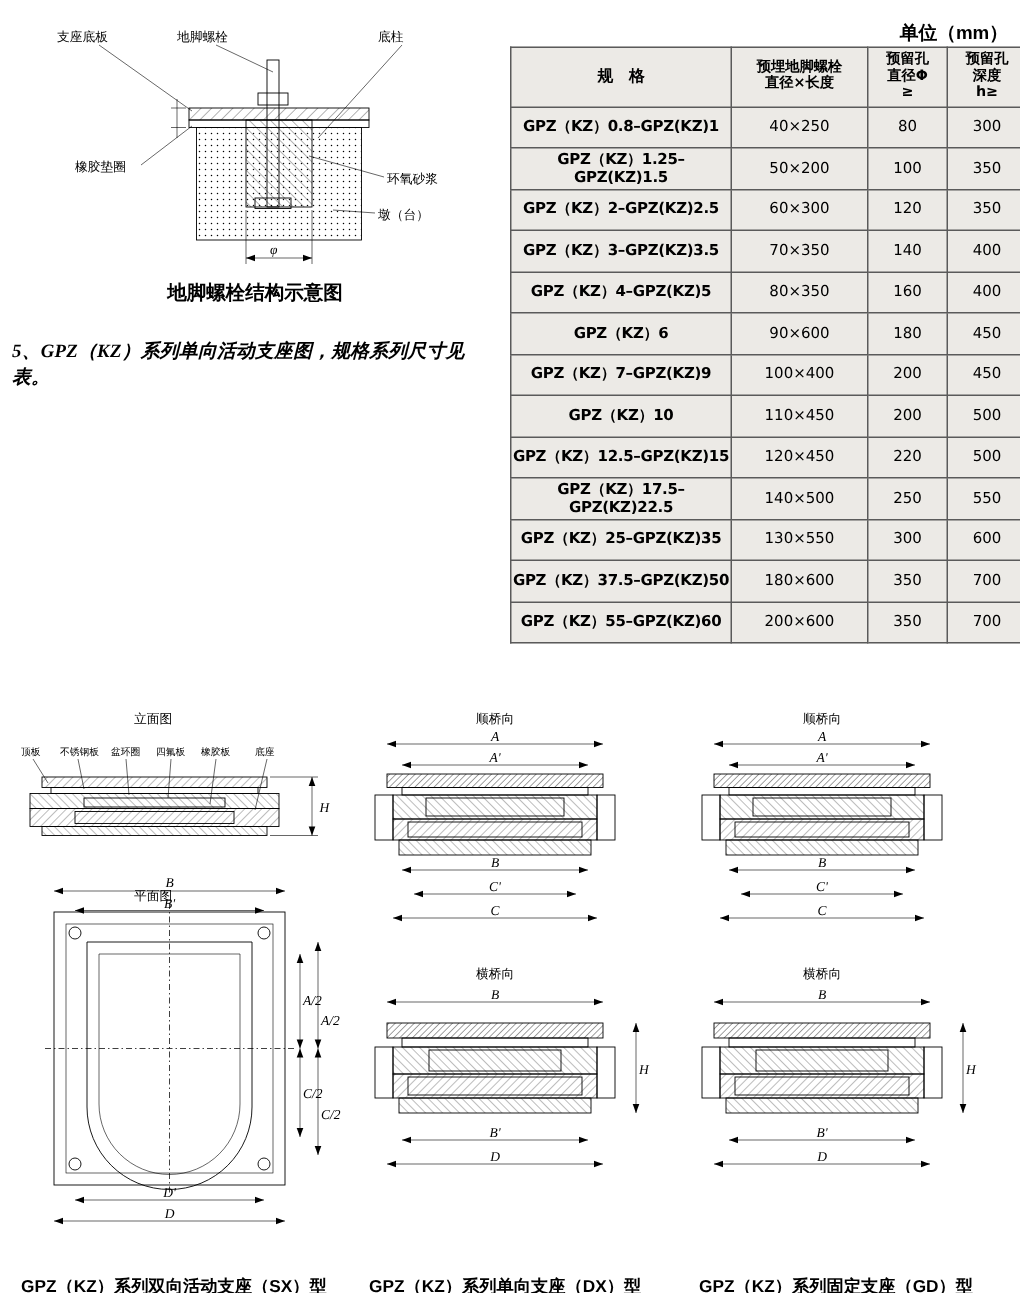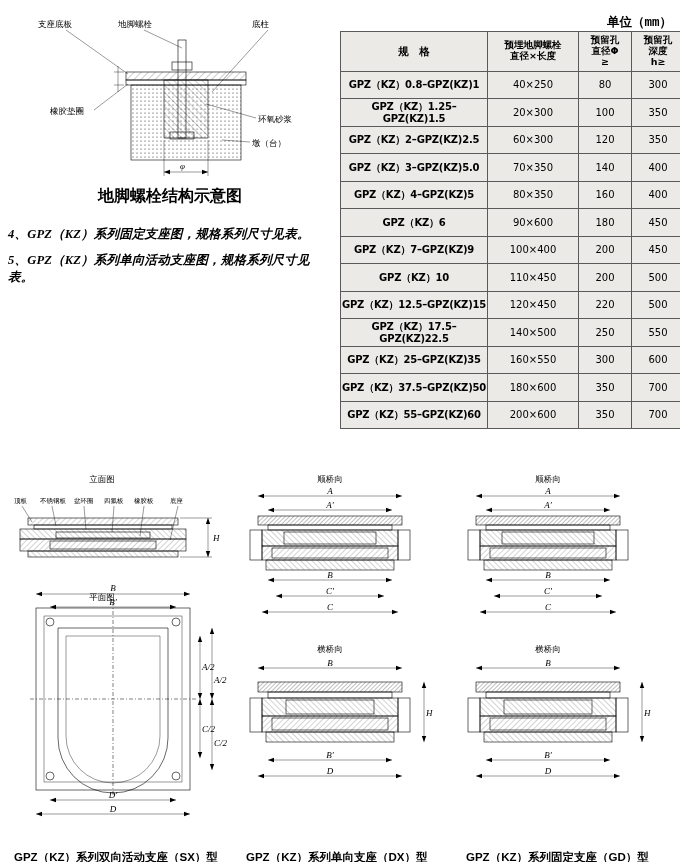--- a/index.html
+++ b/index.html
@@ -26,21 +26,21 @@
     padding-left: 36px;
   }
   #top-left-diagram svg { display: block; }
 
   .cap-bolt-title {
     position: absolute;
     left: 60px;
     top: 186px;
     width: 220px;
     text-align: center;
-    font-size: 16px;
+    font-size: 13px;
     font-weight: bold;
     font-family: Liberation Mono, monospace;
   }
 
   .note-list {
     position: absolute;
     left: 8px;
     top: 226px;
     width: 320px;
   }
@@ -53,21 +53,21 @@
     letter-spacing: 0.2px;
   }
 
   
   #unit-label {
     position: absolute;
     right: 8px;
     top: 14px;
     font-size: 12.5px;
     font-weight: bold;
-    font-family: Liberation Mono, monospace;
+    font-family: Liberation Sans, sans-serif;
   }
   #spec-table-wrap {
     position: absolute;
     left: 340px;
     top: 31px;
     width: 332px;
   }
   table.spec {
     border-collapse: collapse;
     width: 332px;
@@ -183,21 +183,20 @@
 
     <line x1="78" y1="72" x2="88" y2="72" class="ln-thin"></line>
     <line x1="78" y1="85" x2="88" y2="85" class="ln-thin"></line>
     <line x1="82" y1="66" x2="82" y2="92" class="ln-thin"></line>
   </svg>
 </div>
 
 <div class="cap-bolt-title">地脚螺栓结构示意图</div>
 
 <div class="note-list">
-  <div>4、GPZ（KZ）系列固定支座图，规格系列尺寸见表。</div>
   <div>5、GPZ（KZ）系列单向活动支座图，规格系列尺寸见表。</div>
 </div>
 
 <div id="unit-label">单位（mm）</div>
 
 <div id="spec-table-wrap">
   <table class="spec">
     <thead>
       <tr>
         <th style="width:144px">规　格</th>
@@ -219,32 +218,32 @@
     </thead>
     <tbody id="spec-tbody">
         <tr>
           <td class="name">GPZ（KZ）0.8–GPZ(KZ)1</td>
           <td>40×250</td>
           <td>80</td>
           <td>300</td>
         </tr>
         <tr>
           <td class="name">GPZ（KZ）1.25–GPZ(KZ)1.5</td>
-          <td>20×300</td>
+          <td>50×200</td>
           <td>100</td>
           <td>350</td>
         </tr>
         <tr>
           <td class="name">GPZ（KZ）2–GPZ(KZ)2.5</td>
           <td>60×300</td>
           <td>120</td>
           <td>350</td>
         </tr>
         <tr>
-          <td class="name">GPZ（KZ）3–GPZ(KZ)5.0</td>
+          <td class="name">GPZ（KZ）3–GPZ(KZ)3.5</td>
           <td>70×350</td>
           <td>140</td>
           <td>400</td>
         </tr>
         <tr>
           <td class="name">GPZ（KZ）4–GPZ(KZ)5</td>
           <td>80×350</td>
           <td>160</td>
           <td>400</td>
         </tr>
@@ -273,21 +272,21 @@
           <td>500</td>
         </tr>
         <tr>
           <td class="name">GPZ（KZ）17.5–GPZ(KZ)22.5</td>
           <td>140×500</td>
           <td>250</td>
           <td>550</td>
         </tr>
         <tr>
           <td class="name">GPZ（KZ）25–GPZ(KZ)35</td>
-          <td>160×550</td>
+          <td>130×550</td>
           <td>300</td>
           <td>600</td>
         </tr>
         <tr>
           <td class="name">GPZ（KZ）37.5–GPZ(KZ)50</td>
           <td>180×600</td>
           <td>350</td>
           <td>700</td>
         </tr>
         <tr>

